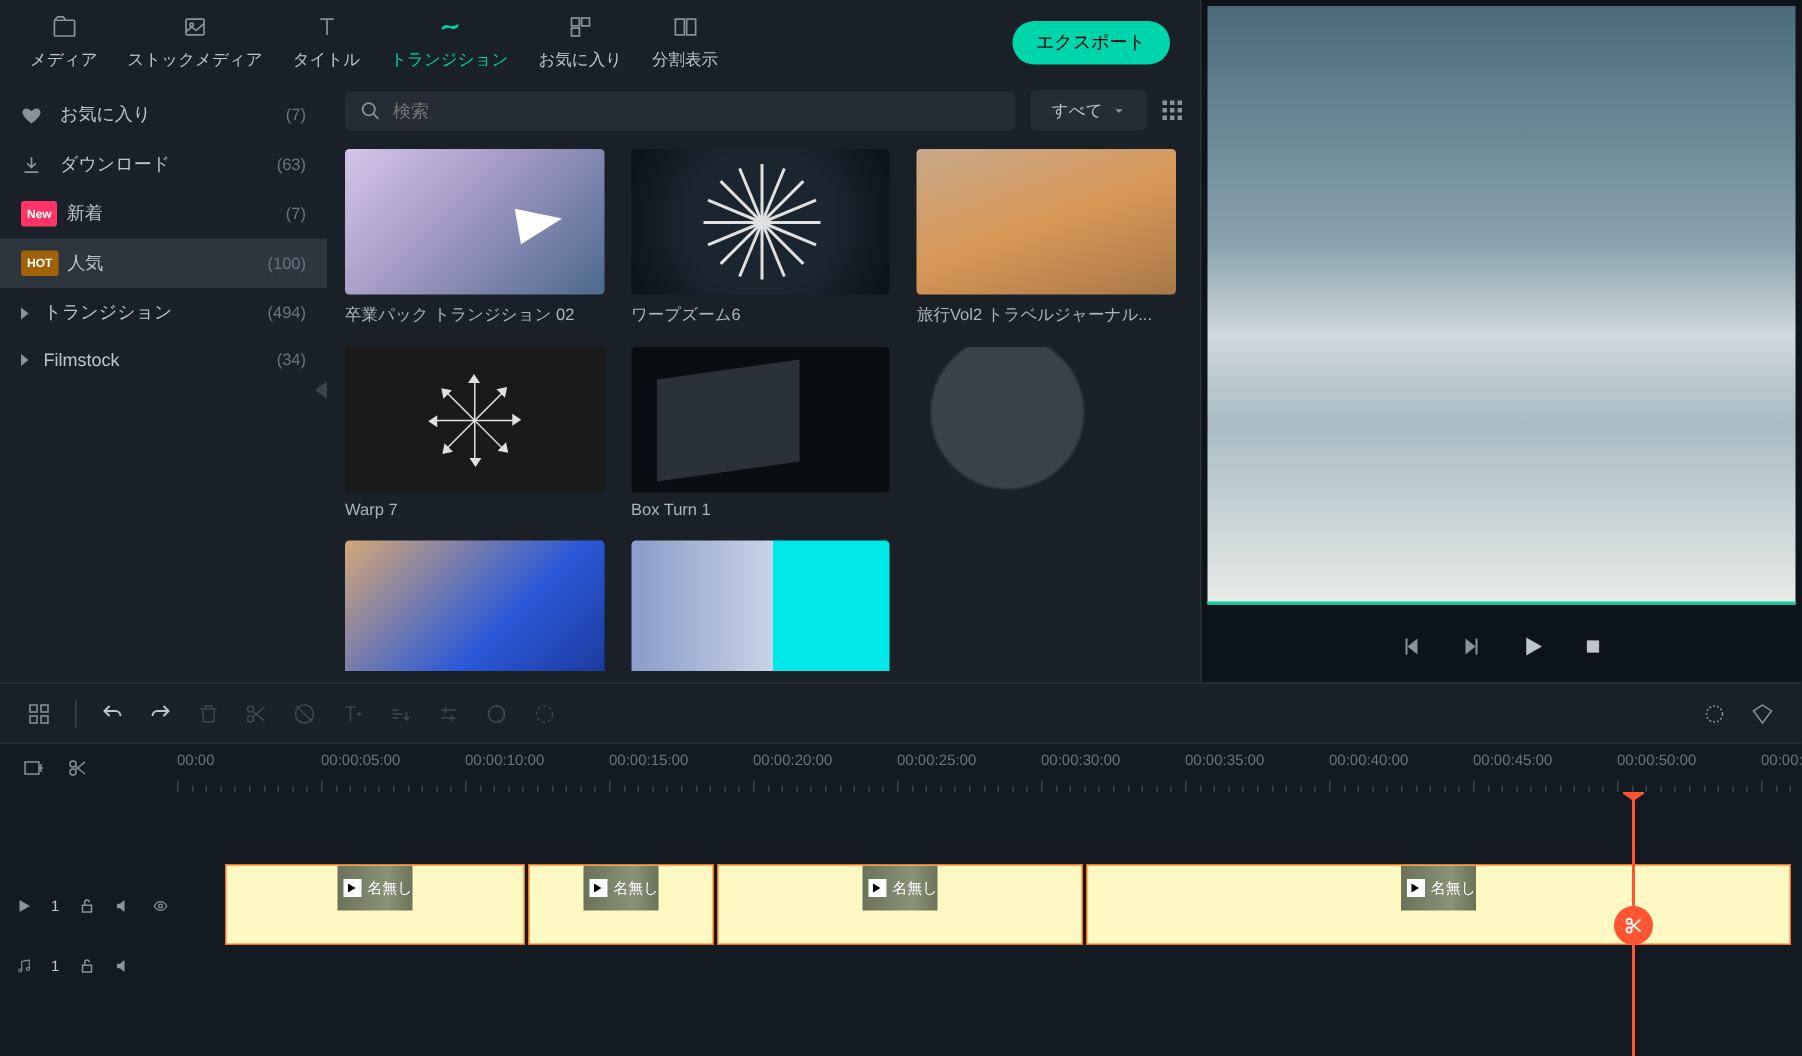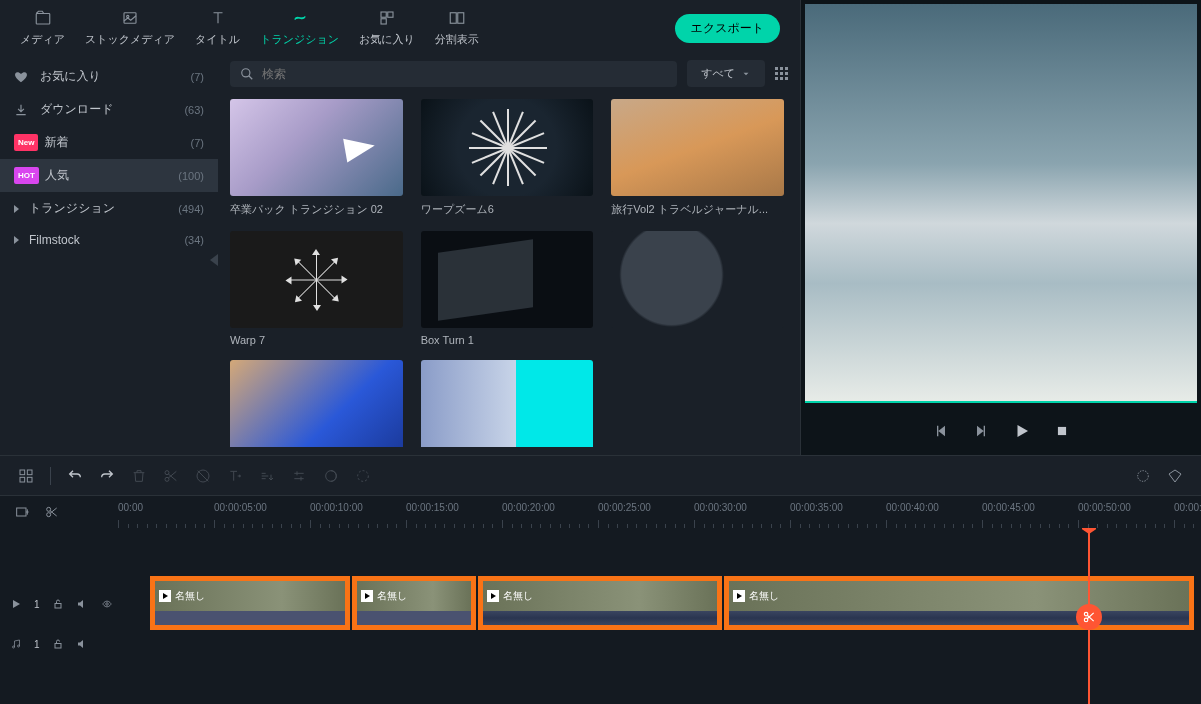--- a/index.html
+++ b/index.html
@@ -20,21 +20,21 @@
 
 
 .body-area { display: flex; flex: 1; min-height:0; }
 .sidebar { width: 218px; padding: 8px 0; }
 .sidebar-item { display: flex; align-items: center; padding: 8px 14px; font-size: 12px; cursor:pointer; }
 .sidebar-item.selected { background: #2d353f; }
 .sidebar-icon { width: 16px; margin-right: 10px; display:flex; align-items:center; }
 .sidebar-count { margin-left: auto; color: #6b7580; font-size:11px; }
 .badge { font-size: 8px; padding: 4px 4px; border-radius: 2px; margin-right: 6px; font-weight:bold; }
 .badge-new { background: #ff3366; color:#fff; }
-.badge-hot { background: #d946ef; color:#fff; }
+.badge-hot { background: #a16207; color:#fff; }
 .tri { width:0; height:0; border-top:4px solid transparent; border-bottom:4px solid transparent; border-left:5px solid #8a929c; margin-right:10px; }
 
 .content { flex: 1; display:flex; flex-direction:column; padding: 8px 12px; position:relative; min-width:0; }
 .search-row { display: flex; align-items: center; gap: 10px; margin-bottom: 12px; }
 .search-box { flex: 1; background: #252c35; border-radius: 4px; display:flex; align-items:center; padding: 6px 10px; }
 .search-box input { background: none; border: none; outline: none; color:#86efac; font-size:12px; flex:1; margin-left:8px; }
 .filter-dd { background:#252c35; padding:6px 14px; border-radius:4px; font-size:11px; display:flex; align-items:center; gap:6px; cursor:pointer;}
 .view-toggle { display:flex; gap:2px; cursor:pointer;}
 .dots { display:grid; grid-template-columns:repeat(3,3px); grid-template-rows:repeat(3,3px); gap:2px; }
 .dots span { background:#8a929c; width:3px; height:3px; }
@@ -65,21 +65,21 @@
 .ruler-left { width:118px; display:flex; align-items:center; gap:14px; padding-left:14px; }
 .ruler { flex:1; position:relative; font-size:10px; color:#6b7580; }
 .ruler-mark { position:absolute; top:6px; white-space:nowrap;}
 .ruler-tick { position:absolute; bottom:0; width:1px; height:4px; background:#3a424c; }
 .ruler-tick.major { height:8px; }
 
 .tracks { flex:1; position:relative; overflow:hidden;}
 .track-row { display:flex; height:56px; margin-top:48px;}
 .track-head { width:118px; display:flex; align-items:center; gap:12px; padding-left:10px; font-size:10px; }
 .track-body { flex:1; position:relative; }
-.clip { position:absolute; top:0; height:54px; border:5px solid #f97316; background:#fef9c3; display:flex; flex-direction:column; overflow:hidden;}
+.clip { position:absolute; top:0; height:54px; border:1px solid #f97316; background:#fef9c3; display:flex; flex-direction:column; overflow:hidden;align-items:center;}
 .clip-top { height:30px; background:linear-gradient(90deg,#6a7258,#7a8268,#8a9278,#6a7258); display:flex; align-items:center; padding-left:4px; gap:4px;}
 .clip-top .play-ico { width:12px; height:12px; background:#fff; display:flex; align-items:center; justify-content:center;}
 .clip-top .play-ico::after{content:'';border-left:5px solid #000;border-top:3px solid transparent;border-bottom:3px solid transparent;}
 .clip-name { font-size:10px; color:#fff; }
 .clip-bottom { flex:1; background:#4a5270; }
 .clip-wave .clip-bottom { background:linear-gradient(180deg,#3a4560 0%,#2a3550 50%,#3a4560 100%); }
 
 .audio-row { display:flex; height:24px; align-items:center; }
 .audio-head { width:118px; display:flex; align-items:center; gap:12px; padding-left:10px; font-size:10px; }
 

